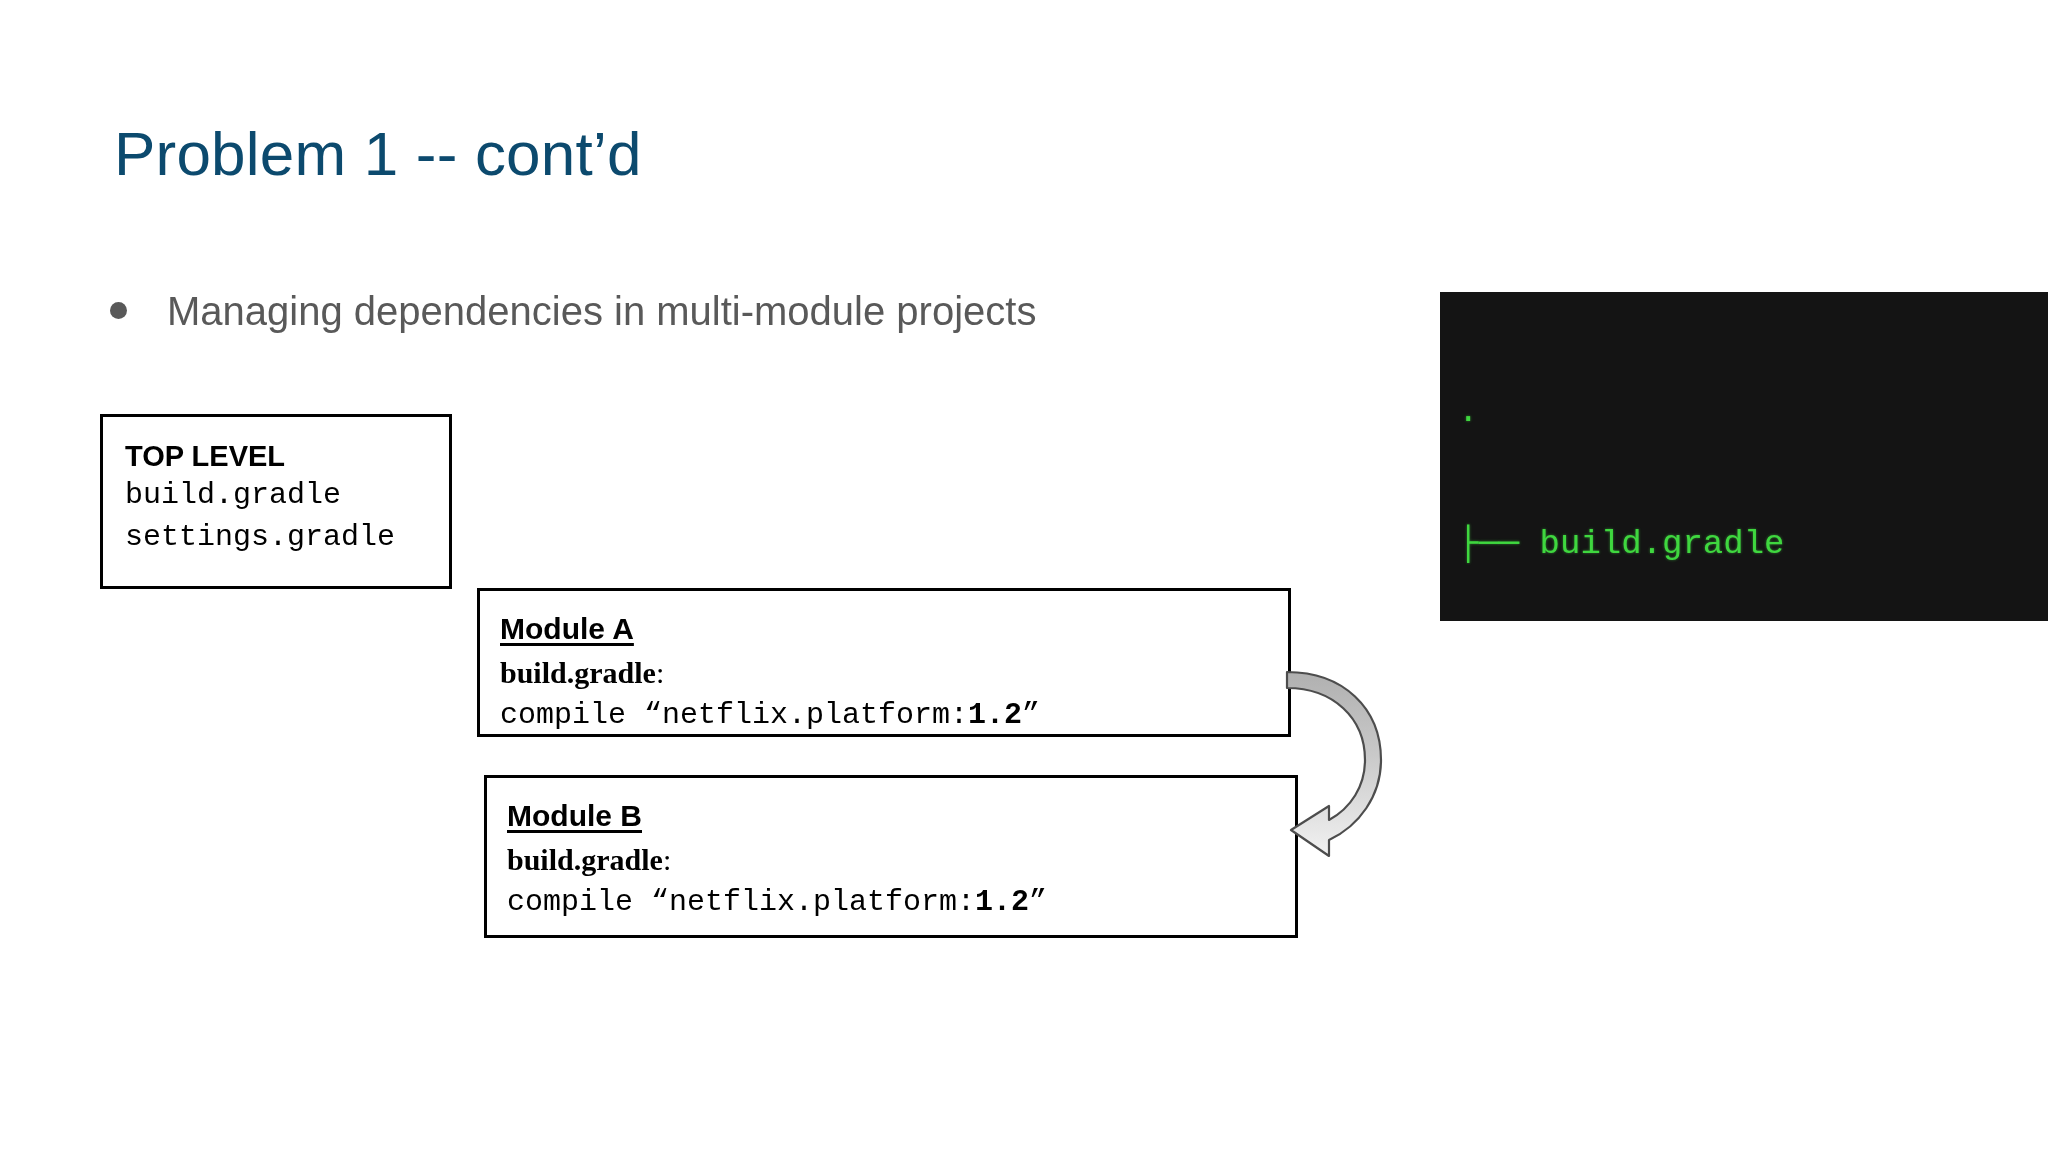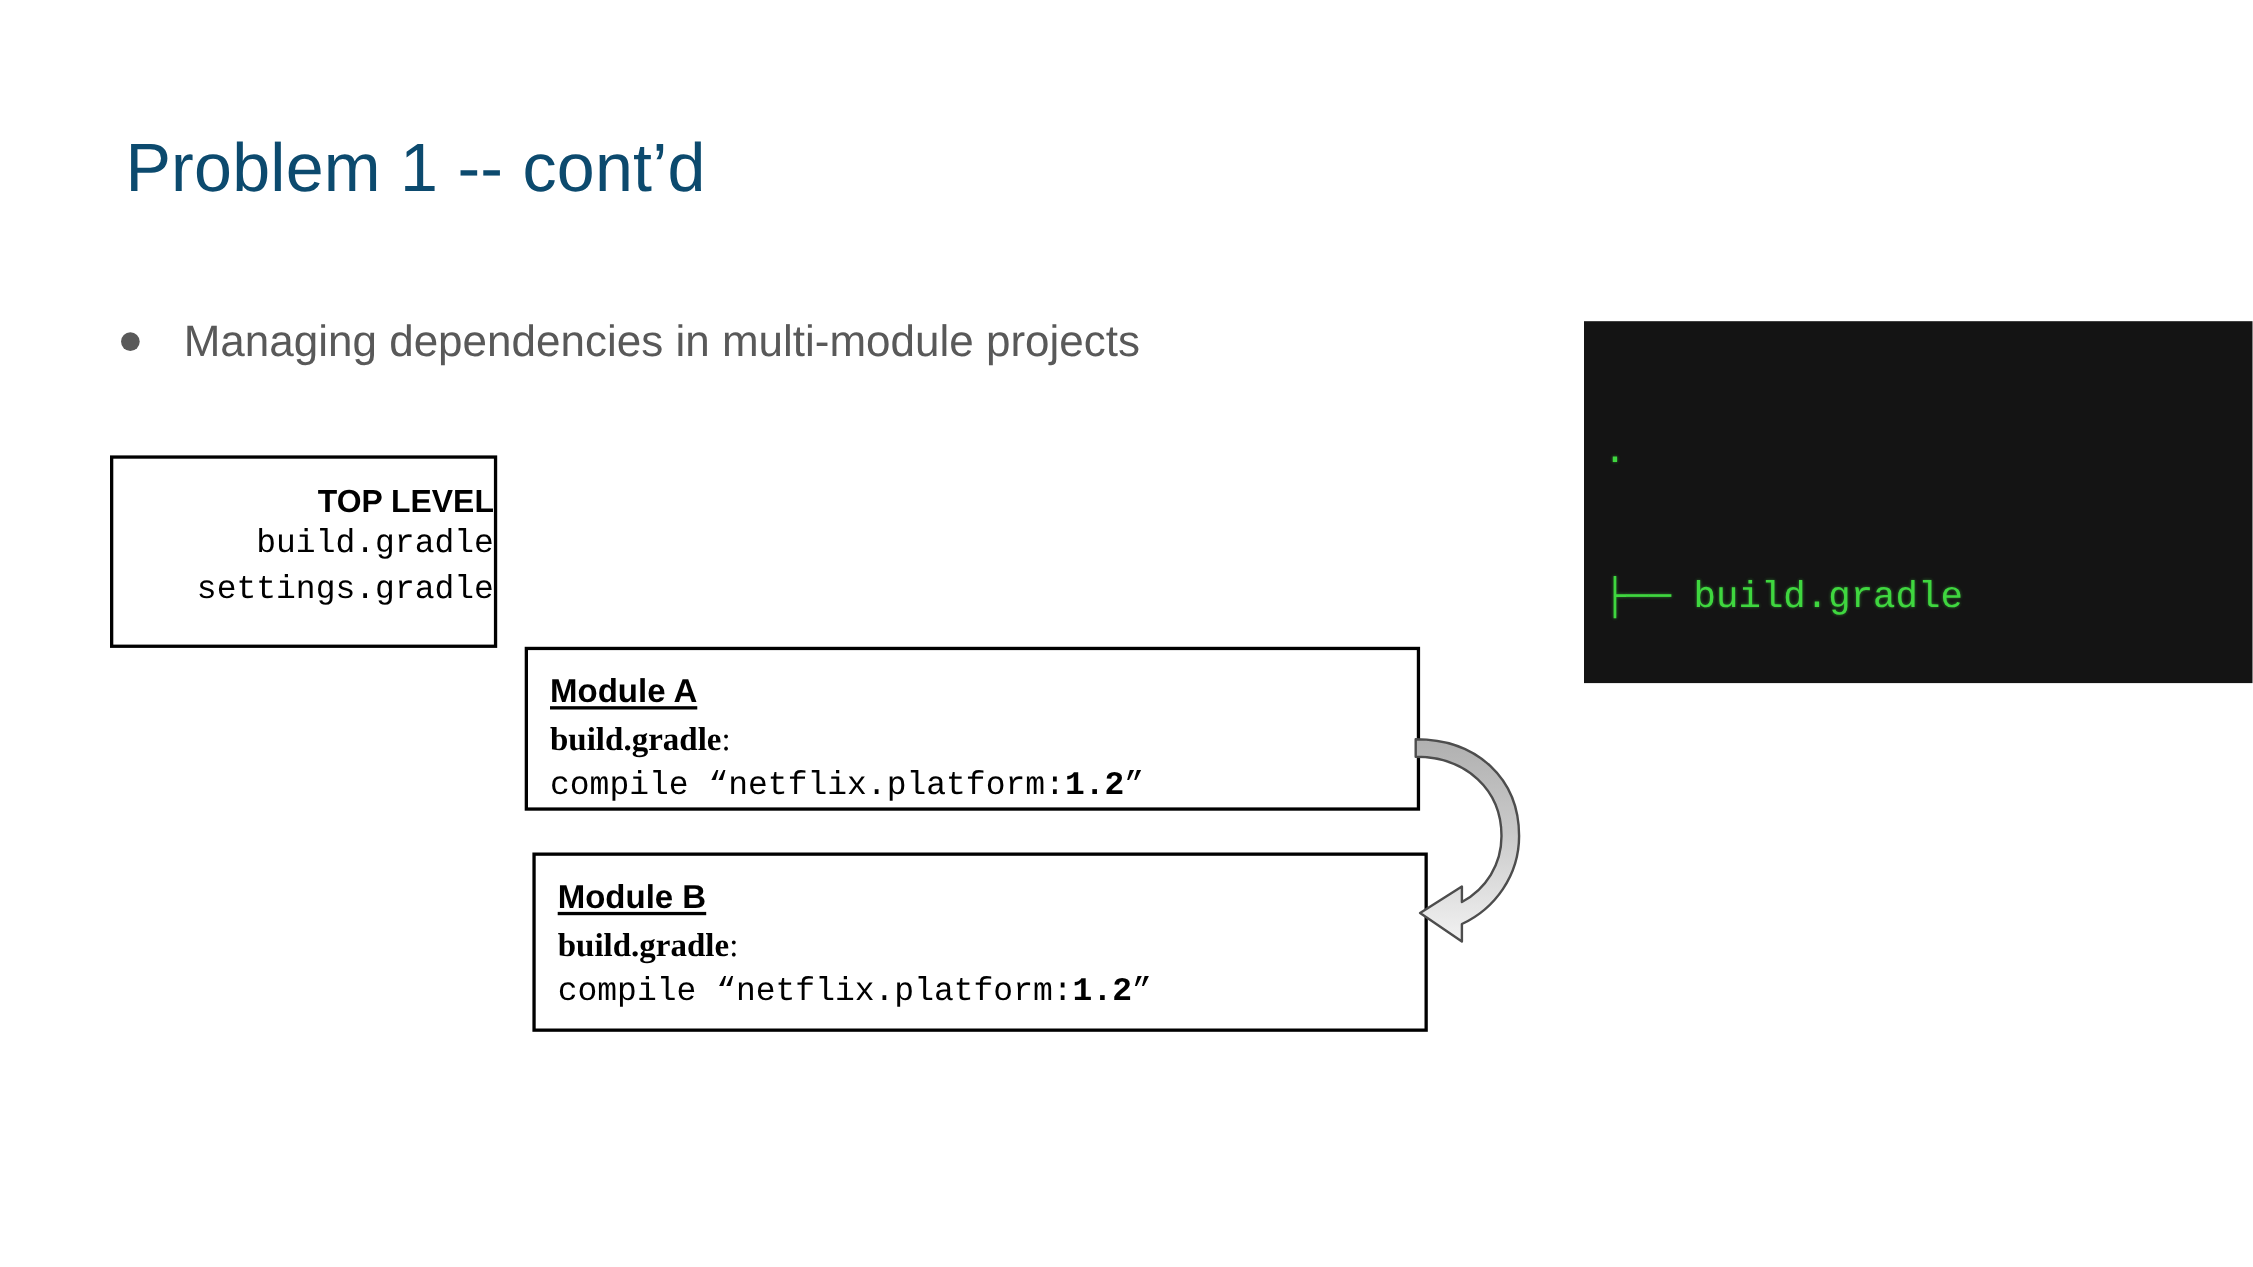--- a/index.html
+++ b/index.html
@@ -68,21 +68,20 @@
     box-sizing: border-box;
   }
 
   
   #top-level-box {
     left: 100px;
     top: 414px;
     width: 352px;
     height: 175px;
     padding: 20px 0 0 22px;
-    text-align: right;
   }
   .box-heading-plain {
     font-family: "Liberation Sans", sans-serif;
     font-size: 29px;
     font-weight: 700;
     color: #000000;
     line-height: 1.32;
     white-space: pre;
   }
   .mono-line {

